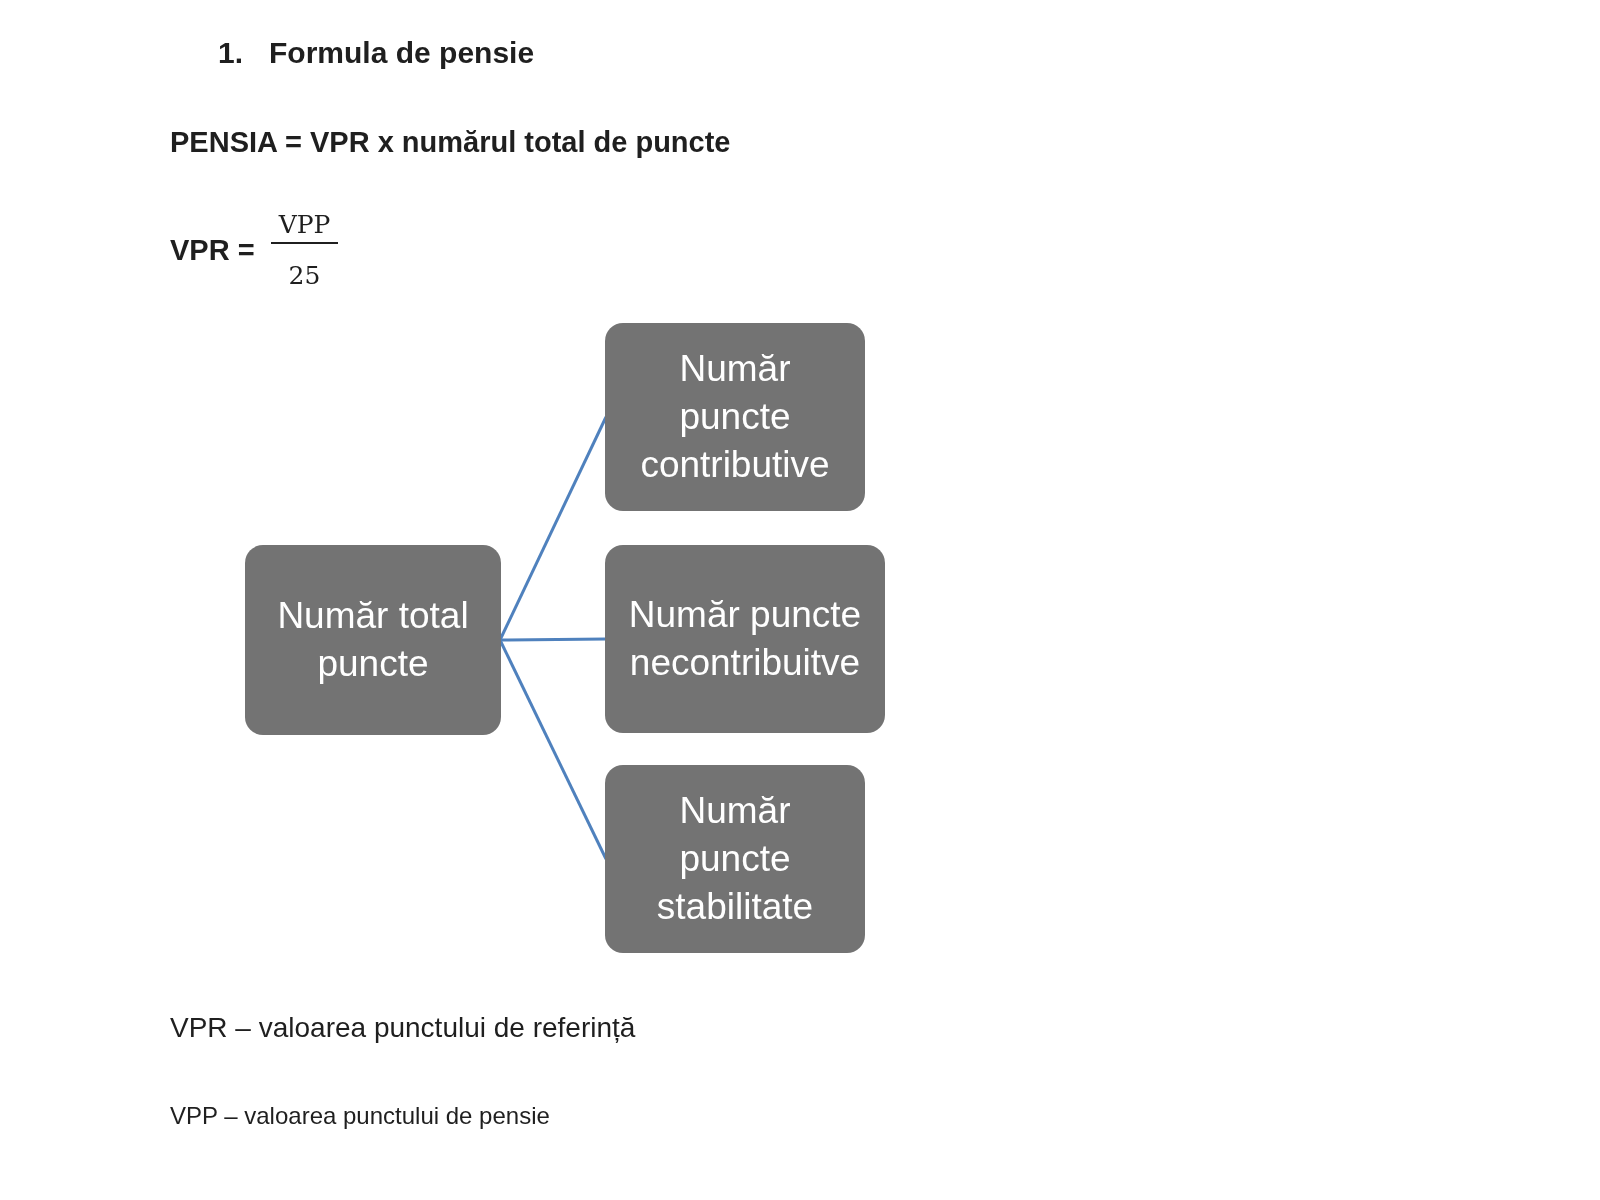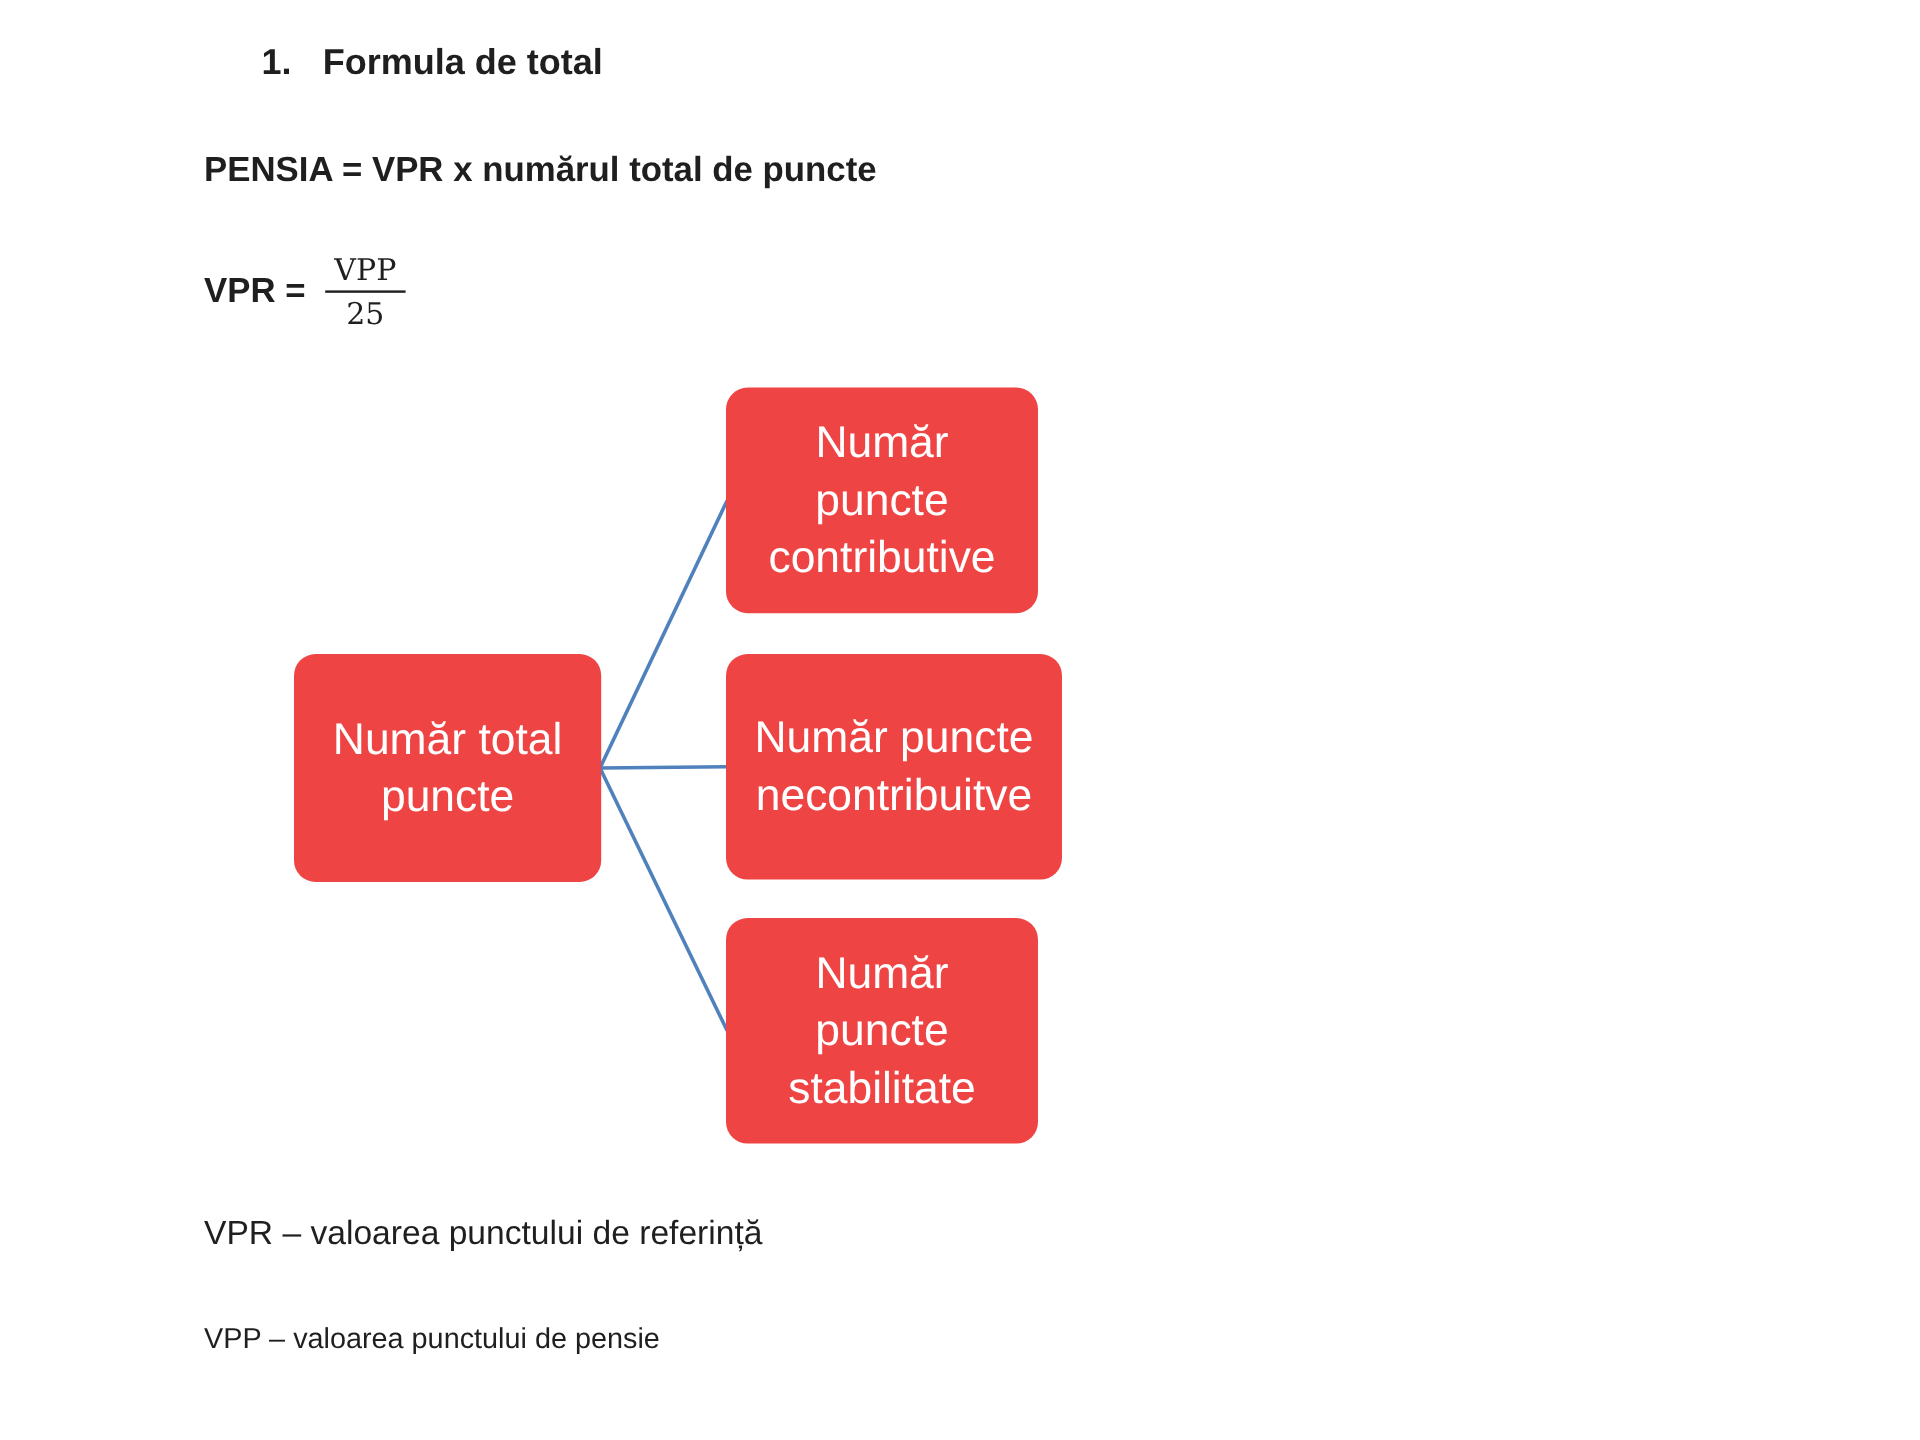--- a/index.html
+++ b/index.html
@@ -44,26 +44,26 @@
   .fraction {
     display: inline-flex;
     flex-direction: column;
     align-items: center;
     margin-left: 16px;
     font-family: "DejaVu Serif", serif;
     font-size: 25px;
     color: #1f1f1f;
   }
   .fraction .frac-num { border-bottom: 2px solid #1f1f1f; padding: 0 8px 3px 8px; }
-  .fraction .frac-den { padding-top: 3px; }
+  .fraction .frac-den { padding-top: 17px; }
 
   
   .node {
     position: absolute;
-    background: #ef4444;
+    background: #737373;
     border-radius: 18px;
     color: #ffffff;
     display: flex;
     align-items: center;
     justify-content: center;
     text-align: center;
     font-size: 37px;
     line-height: 1.3;
     padding: 16px 14px;
     box-sizing: border-box;
@@ -96,21 +96,21 @@
     font-size: 24px;
   }
 </style>
 </head>
 <body>
 
 <div class="page">
 
   <div class="heading">
     <span>1.</span>
-    <span>Formula de total</span>
+    <span>Formula de pensie</span>
   </div>
 
   <div class="formula-pensia">PENSIA = VPR x numărul total de puncte</div>
 
   <div class="vpr-row">
     <span class="vpr-label">VPR =</span>
     <span class="fraction">
       <span class="frac-num">VPP</span>
       <span class="frac-den">25</span>
     </span>

